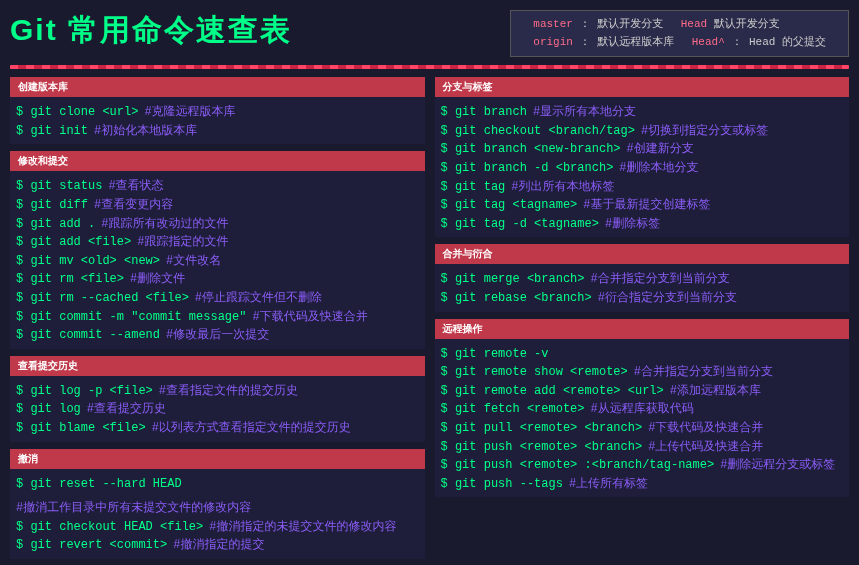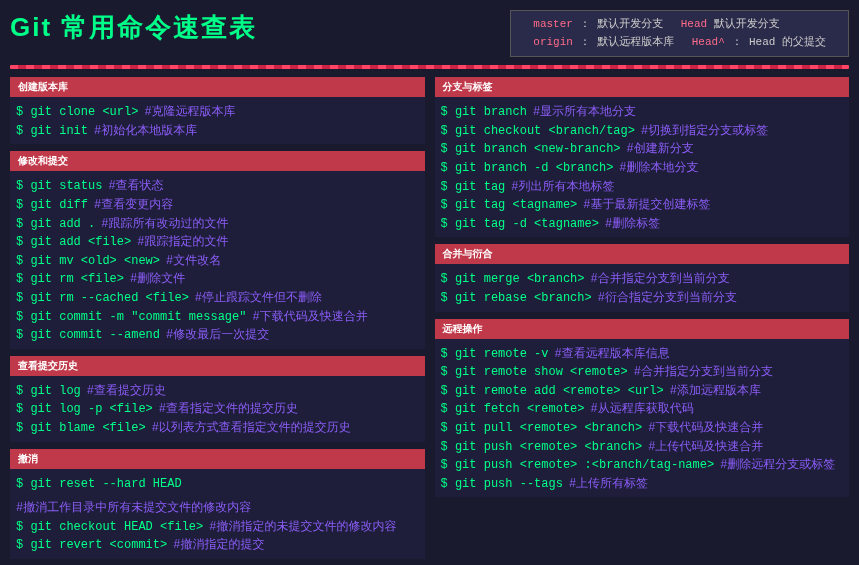--- a/index.html
+++ b/index.html
@@ -19,21 +19,21 @@
       padding: 10px;
     }
     .header-area {
       display: flex;
       align-items: flex-start;
       justify-content: space-between;
       margin-bottom: 8px;
     }
     .main-title {
       color: #00ff88;
-      font-size: 26px;
+      font-size: 30px;
       font-weight: bold;
       font-family: sans-serif;
       letter-spacing: 2px;
     }
     .info-box {
       background: #2a2a4a;
       border: 1px solid #555;
       padding: 5px 22px;
       font-size: 11px;
       color: #ddd;
@@ -163,28 +163,28 @@
             <div class="cmd-line">
               <span class="cmd">$ git commit --amend</span>
               <span class="comment">#修改最后一次提交</span>
             </div>
           </div>
         </div>
         <div class="section">
           <div class="section-title">查看提交历史</div>
           <div class="section-body">
             <div class="cmd-line">
+              <span class="cmd">$ git log -p &lt;file&gt;</span>
+              <span class="comment">#查看指定文件的提交历史</span>
+            </div>
+            <div class="cmd-line">
               <span class="cmd">$ git log</span>
               <span class="comment">#查看提交历史</span>
             </div>
             <div class="cmd-line">
-              <span class="cmd">$ git log -p &lt;file&gt;</span>
-              <span class="comment">#查看指定文件的提交历史</span>
-            </div>
-            <div class="cmd-line">
               <span class="cmd">$ git blame &lt;file&gt;</span>
               <span class="comment">#以列表方式查看指定文件的提交历史</span>
             </div>
           </div>
         </div>
         <div class="section">
           <div class="section-title">撤消</div>
           <div class="section-body">
             <div class="cmd-line">
               <span class="cmd">$ git reset --hard HEAD</span>
@@ -247,21 +247,20 @@
               <span class="cmd">$ git rebase &lt;branch&gt;</span>
               <span class="comment">#衍合指定分支到当前分支</span>
             </div>
           </div>
         </div>
         <div class="section">
           <div class="section-title">远程操作</div>
           <div class="section-body">
             <div class="cmd-line">
               <span class="cmd">$ git remote -v</span>
-              <span class="comment">#查看远程版本库信息</span>
             </div>
             <div class="cmd-line">
               <span class="cmd">$ git remote show &lt;remote&gt;</span>
               <span class="comment">#合并指定分支到当前分支</span>
             </div>
             <div class="cmd-line">
               <span class="cmd">$ git remote add &lt;remote&gt; &lt;url&gt;</span>
               <span class="comment">#添加远程版本库</span>
             </div>
             <div class="cmd-line">

